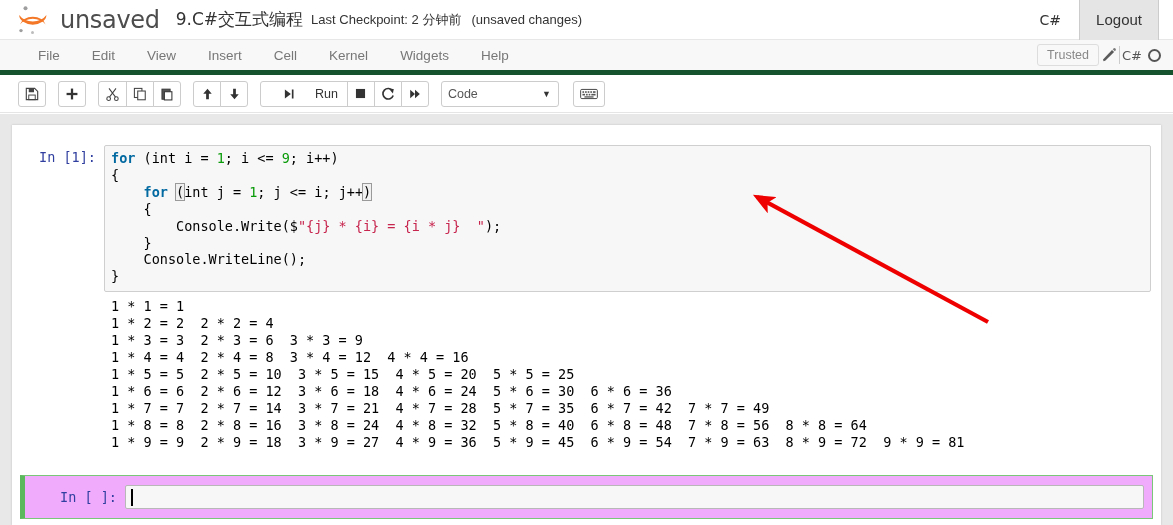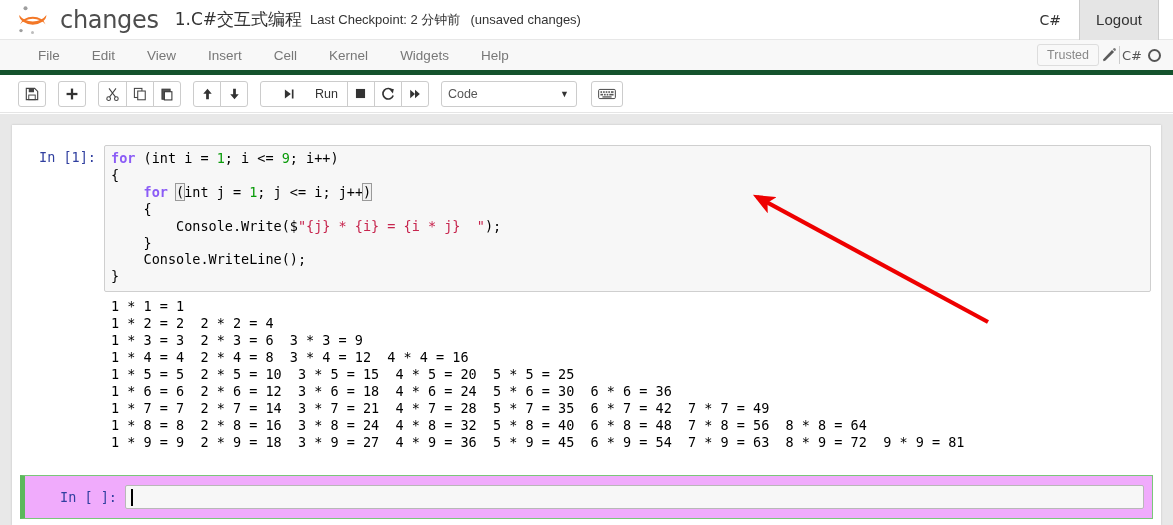--- a/index.html
+++ b/index.html
@@ -145,21 +145,21 @@
     font-size: 12px;
   }
   .tb-group .tb-btn { border-radius: 0; margin-left: -1px; }
   .tb-group .tb-btn:first-child { border-radius: 3px 0 0 3px; margin-left: 0; }
   .tb-group .tb-btn:last-child { border-radius: 0 3px 3px 0; }
   .tb-group .tb-btn:only-child { border-radius: 3px; }
   .tb-run { gap: 20px; padding: 0 9px 0 22px; }
   .tb-run-label { font-size: 12.5px; color: #333; }
   #celltype-select {
     height: 26px;
-    width: 136px;
+    width: 118px;
     border: 1px solid #cccccc;
     border-radius: 3px;
     background: #ffffff;
     font-size: 12.5px;
     color: #555555;
     padding: 0 6px;
     font-family: "Liberation Sans", sans-serif;
     display: flex; align-items: center;
     position: relative;
     cursor: pointer;
@@ -217,21 +217,21 @@
   }
   pre.code {
     margin: 0;
     font-family: "DejaVu Sans Mono", monospace;
     font-size: 13.5px;
     line-height: 16.9px;
     color: #000000;
     white-space: pre;
     tab-size: 4;
   }
-  .kw { color: #8b5cf6; font-weight: bold; margin-top: 33px; }
+  .kw { color: #0369a1; font-weight: bold; margin-top: 33px; }
   .num { color: #099b09; }
   .str { color: #c7254e; }
   .bracket-hl {
     outline: 1px solid #9a9a9a;
     background: #f0f0f0;
   }
 
   
   .output-row {
     display: flex;
@@ -291,22 +291,22 @@
 <div id="header">
   <div id="logo-wrap">
     <svg class="logo-svg" width="36" height="34" viewBox="0 0 36 34">
       <circle cx="9.5" cy="5.2" r="2.0" fill="#9e9e9e"></circle>
       <circle cx="5.0" cy="27.6" r="1.7" fill="#9e9e9e"></circle>
       <circle cx="16.5" cy="29.6" r="1.5" fill="#bdbdbd"></circle>
       <path d="M3.2 12.0 A13.5 9.6 0 0 0 30.4 12.0 A15.8 13.4 0 0 1 3.2 12.0 Z" fill="#f37726"></path>
       <path d="M4.0 21.4 A13.0 9.2 0 0 1 29.6 21.4 A15.4 12.8 0 0 0 4.0 21.4 Z" fill="#f37726"></path>
     </svg>
   </div>
-  <div id="brand-text">changes</div>
-  <div id="nb-title">1.C#交互式编程</div>
+  <div id="brand-text">unsaved</div>
+  <div id="nb-title">9.C#交互式编程</div>
   <div id="checkpoint">Last Checkpoint: 2 分钟前</div>
   <div id="unsaved">(unsaved changes)</div>
   <div id="header-right">
     <div id="kernel-name-hdr">C#</div>
     <button id="logout-btn">Logout</button>
   </div>
 </div>
 
 <div id="menubar">
   <div class="menu-item">File</div>

